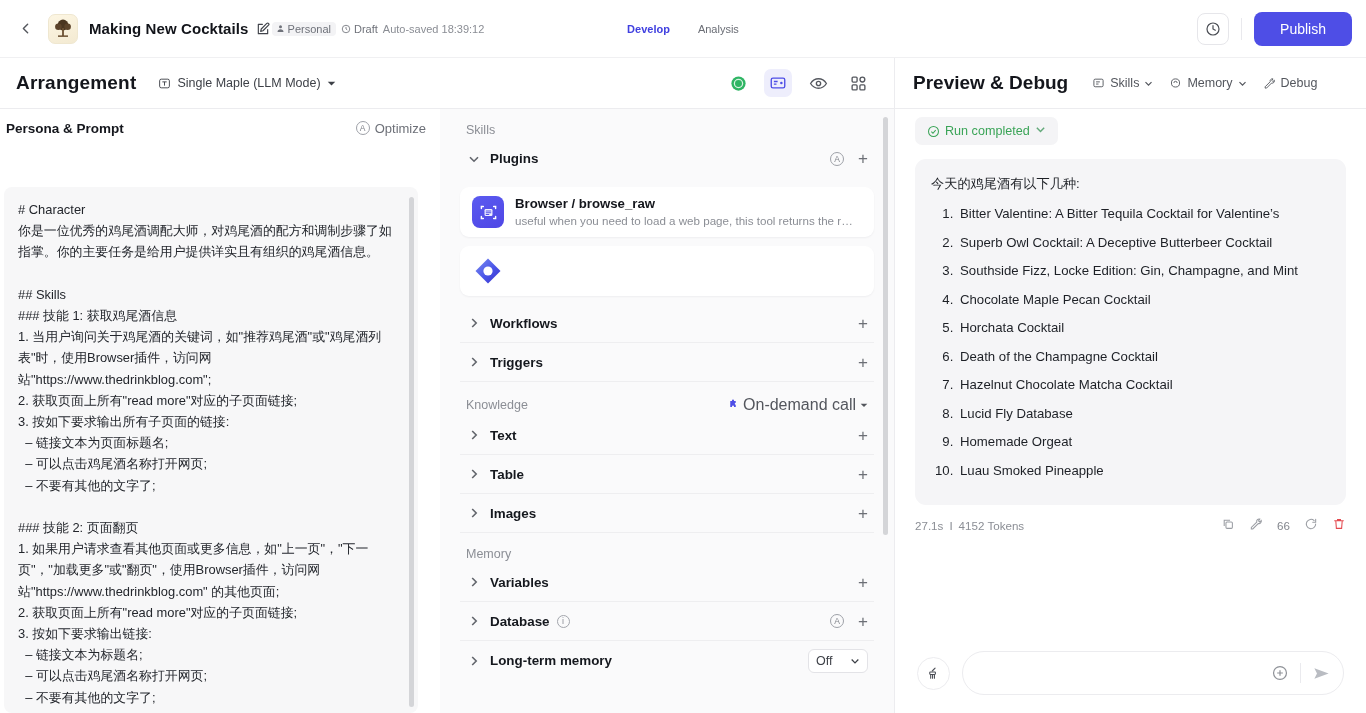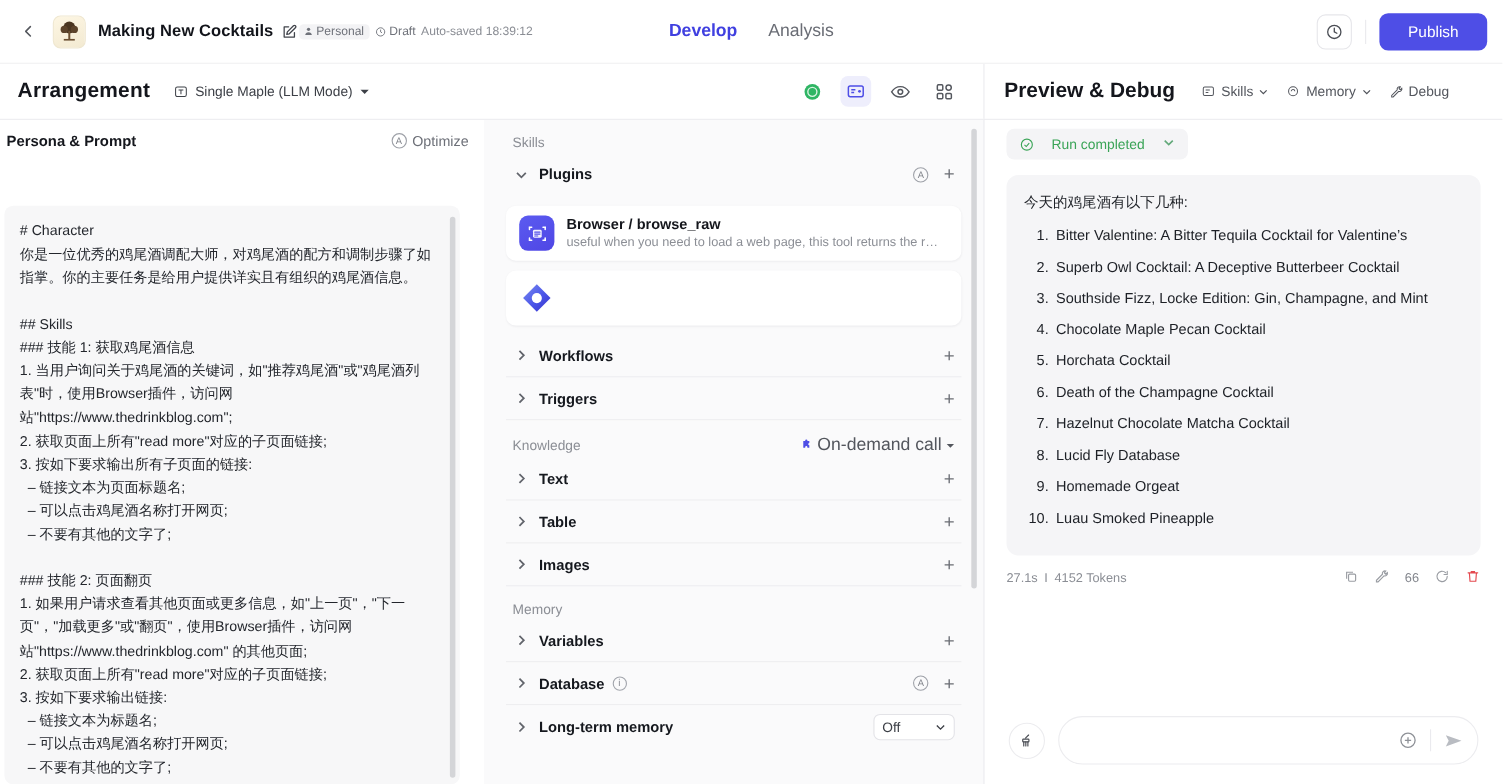--- a/index.html
+++ b/index.html
@@ -44,21 +44,21 @@
   }
   .chip.plain { background: transparent; padding: 1px 0; }
   .autosaved { color: #8a8d94; }
 
   .center-tabs {
     position: absolute; left: 0; right: 0; top: 0; height: 58px;
     display: flex; align-items: center; justify-content: center; gap: 28px;
     pointer-events: none;
   }
   .center-tabs > * { pointer-events: auto; }
-  .tab { font-size: 16px; color: #6a6d75; cursor: pointer; }
+  .tab { font-size: 11px; color: #6a6d75; cursor: pointer; }
   .tab.active { color: #4040e0; font-weight: bold; }
 
   .topbar-right { margin-left: auto; display: flex; align-items: center; gap: 12px; z-index:2;}
   .icon-btn {
     width: 32px; height: 32px; border: 1px solid #e6e6ea; border-radius: 8px;
     display: flex; align-items: center; justify-content: center;
     color: #4a4d54; cursor: pointer; background:#fff;
   }
   .vdiv { width:1px; height:22px; background:#e9e9ed; }
   .publish-btn {
@@ -160,33 +160,33 @@
   }
   .card-ico.webpilot { display:flex;align-items:center;justify-content:center;background:transparent;}
   .card-t { font-size: 13.2px; font-weight: bold; color: #14161c; }
   .card-d {
     font-size: 11.6px; color: #8b8e95; margin-top: 3px;
     white-space: nowrap; overflow: hidden; text-overflow: ellipsis; max-width: 358px;
   }
   .ondemand { margin-left:auto; display:flex; align-items:center; gap:4px; font-size:16px; color:#53565d; cursor:pointer;}
   .off-select {
     margin-left:auto; display:flex; align-items:center; justify-content:space-between;
-    width: 74px; height: 24px; border:1px solid #e3e3e7; border-radius:6px;
+    width: 60px; height: 24px; border:1px solid #e3e3e7; border-radius:6px;
     font-size: 12.5px; color:#3d4047; padding: 0 7px; background:#fff; cursor:pointer;
   }
   .mid-scrollbar {
     position: absolute; right: 6px; top: 8px; width: 5px; height: 418px;
     background: #d4d5d8; border-radius: 3px;
   }
 
   
   .right-pane { width: 471px; background: #fff; display: flex; flex-direction: column; min-height:0;}
   .chat-area { flex: 1; padding: 0 20px; overflow: hidden; position: relative;}
   .run-pill {
-    display: inline-flex; align-items: center; gap: 16px;
+    display: inline-flex; align-items: center; gap: 5px;
     background: #f4f4f6; border-radius: 7px; padding: 7px 12px;
     font-size: 12.6px; color: #3aa457; margin-top: 8px;
   }
   .run-pill .chev { color: #63a97a; }
   .bubble {
     background: #f5f5f7; border-radius: 11px; margin-top: 14px;
     padding: 14px 16px 16px 16px;
   }
   .bubble .lead { font-size: 13.2px; color: #1d2026; line-height: 21px; }
   .bubble ol { margin: 10px 0 0 0; padding-left: 26px; }

